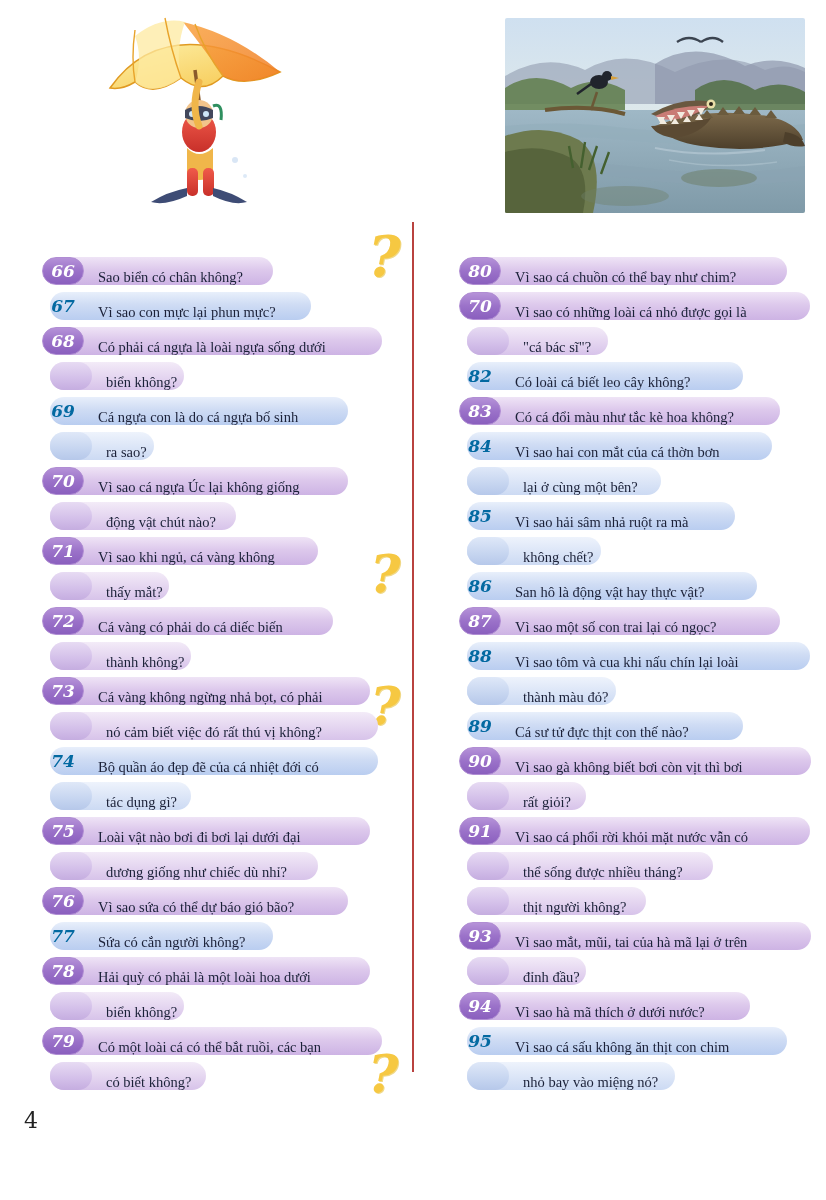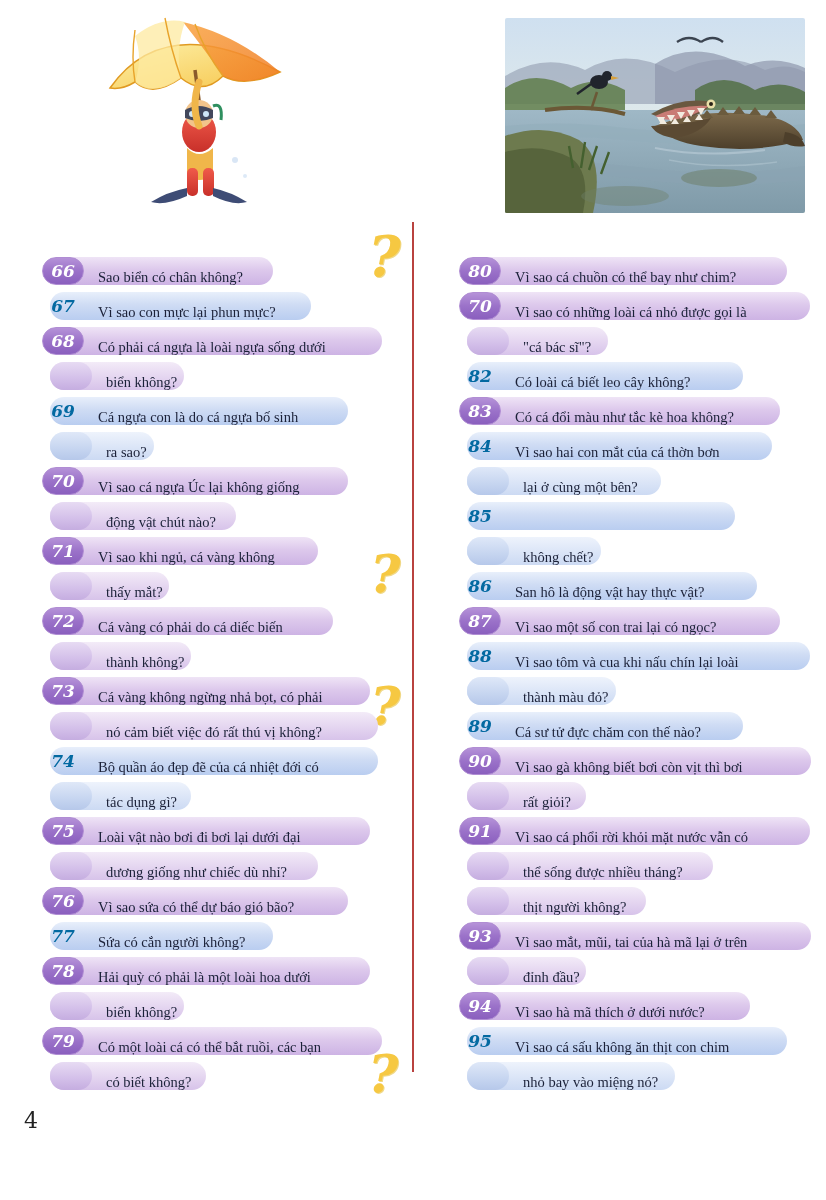--- a/index.html
+++ b/index.html
@@ -454,20 +454,21 @@
         <div class="q-text">Vì sao hai con mắt của cá thờn bơn</div>
       </div>
       <div class="q-row">
         <div class="q-bar cont-blue" style="width: 193.55px;"></div>
         <div class="q-stub blue"></div>
         <div class="q-text cont">lại ở cùng một bên?</div>
       </div>
       <div class="q-row">
         <div class="q-bar blue" style="width: 268.05px;"></div>
         <div class="q-num plain">85</div>
+        <div class="q-text">Vì sao hải sâm nhả ruột ra mà</div>
       </div>
       <div class="q-row">
         <div class="q-bar cont-blue" style="width: 133.95px;"></div>
         <div class="q-stub blue"></div>
         <div class="q-text cont">không chết?</div>
       </div>
       <div class="q-row">
         <div class="q-bar blue" style="width: 290.4px;"></div>
         <div class="q-num plain">86</div>
         <div class="q-text">San hô là động vật hay thực vật?</div>
@@ -483,21 +484,21 @@
         <div class="q-text">Vì sao tôm và cua khi nấu chín lại loài</div>
       </div>
       <div class="q-row">
         <div class="q-bar cont-blue" style="width: 148.85px;"></div>
         <div class="q-stub blue"></div>
         <div class="q-text cont">thành màu đỏ?</div>
       </div>
       <div class="q-row">
         <div class="q-bar blue" style="width: 275.5px;"></div>
         <div class="q-num plain">89</div>
-        <div class="q-text">Cá sư tử đực chăm con thế nào?</div>
+        <div class="q-text">Cá sư tử đực thịt con thế nào?</div>
       </div>
       <div class="q-row">
         <div class="q-bar purple" style="width: 344px;"></div>
         <div class="q-num purple">90</div>
         <div class="q-text">Vì sao gà không biết bơi còn vịt thì bơi</div>
       </div>
       <div class="q-row">
         <div class="q-bar cont-purple" style="width: 119.05px;"></div>
         <div class="q-stub purple"></div>
         <div class="q-text cont">rất giỏi?</div>

